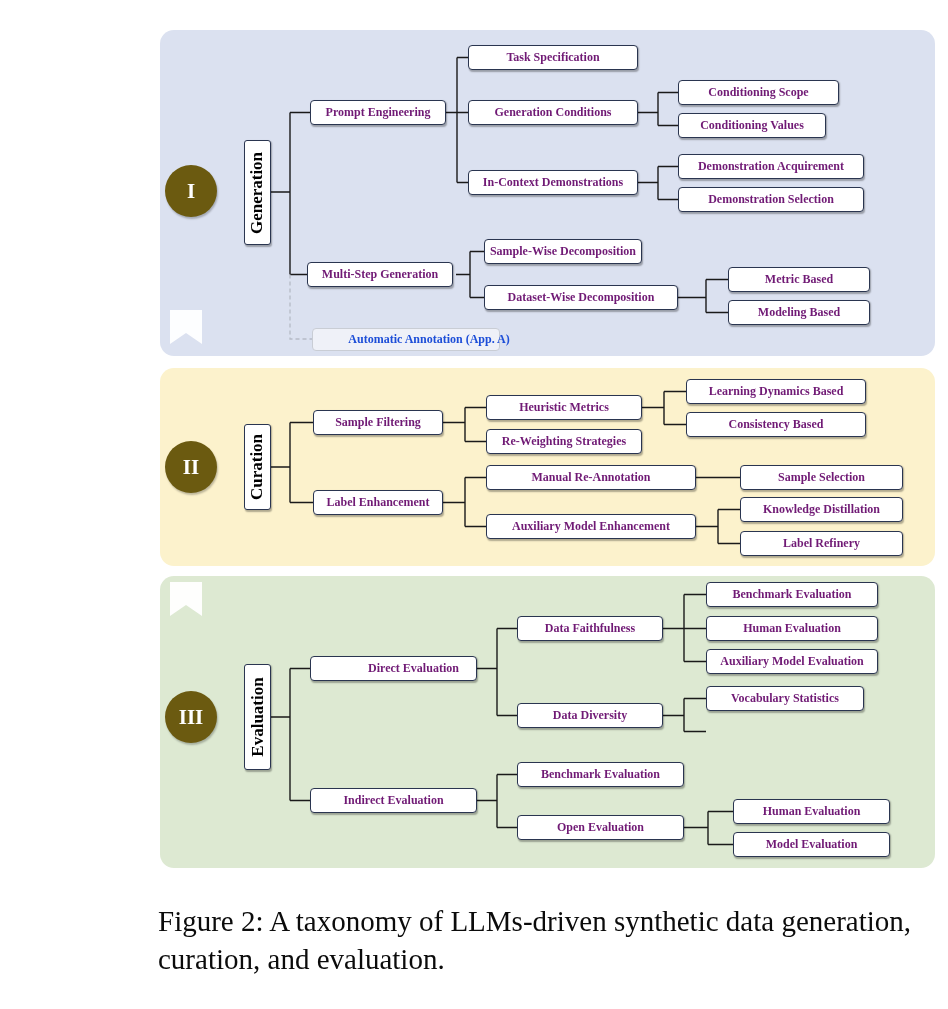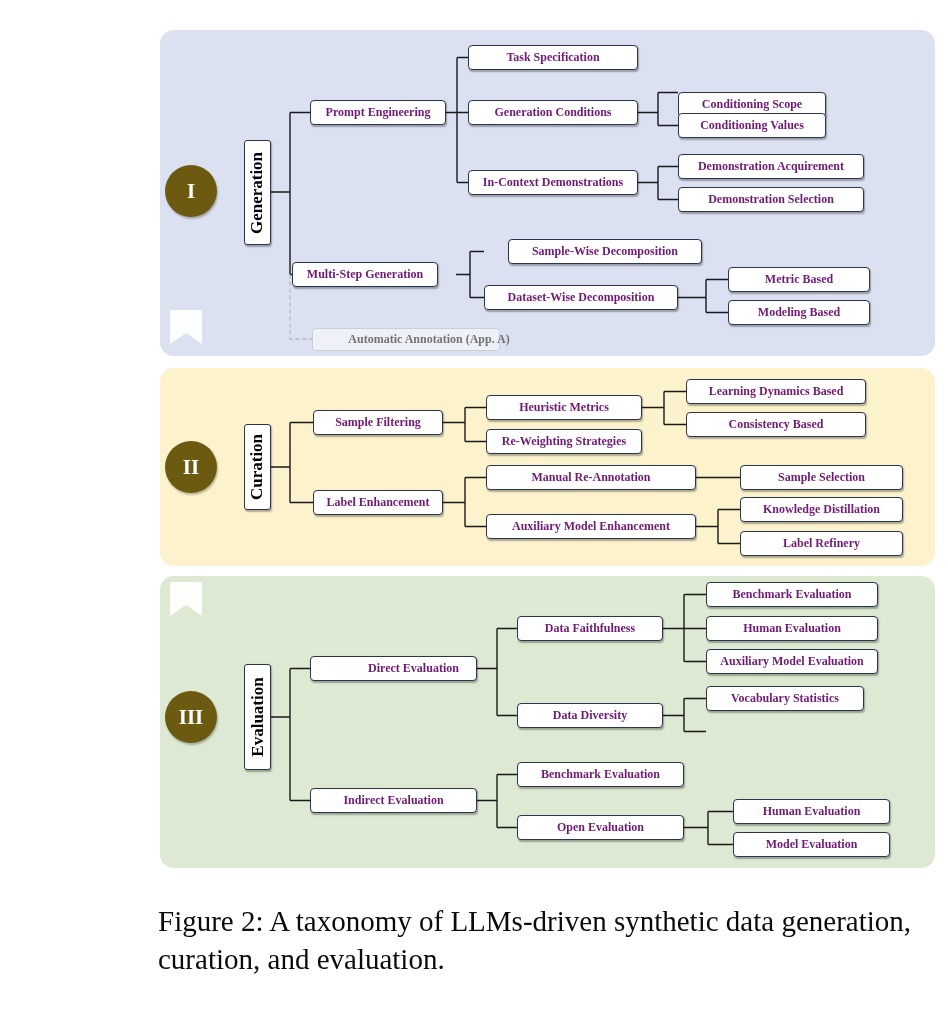--- a/index.html
+++ b/index.html
@@ -12,21 +12,21 @@
   .panel-curation{left:160px;top:368px;width:775px;height:198px;background:#fcf2cc;}
   .panel-evaluation{left:160px;top:576px;width:775px;height:292px;background:#dde9d2;}
   svg.wires{position:absolute;left:0;top:0;z-index:1;pointer-events:none;}
   .node{
     position:absolute;height:25px;background:#ffffff;border:1.5px solid #2a3550;
     border-radius:4px;display:flex;align-items:center;justify-content:center;
     font-weight:bold;font-size:12px;color:#701a75;box-sizing:border-box;z-index:2;
     white-space:nowrap;box-shadow:1px 1.5px 1.5px rgba(0,0,0,0.3);
   }
   .ghost{
-    color:#737373;border:1.5px solid #c9cdd5;background:rgba(255,255,255,0.55);
+    color:#1d4ed8;border:1.5px solid #c9cdd5;background:rgba(255,255,255,0.55);
     box-shadow:none;height:23px;padding-left:46px;
   }
   .vlabel{
     position:absolute;background:#fff;border:1.5px solid #2a3550;border-radius:3px;
     display:flex;align-items:center;justify-content:center;box-sizing:border-box;z-index:2;
     box-shadow:1px 1.5px 1.5px rgba(0,0,0,0.3);
   }
   .vlabel span{transform:rotate(-90deg);white-space:nowrap;font-weight:bold;font-size:17px;color:#000;}
   .numcircle{
     position:absolute;width:52px;height:52px;border-radius:50%;background:#6b5a10;
@@ -81,27 +81,27 @@
   </svg>
 
   <div class="numcircle" style="left:165px;top:165px;">I</div>
   <div class="vlabel" style="left:244px;top:140px;width:27px;height:105px;">
       <span>Generation</span>
     </div>
 
   <div class="node" style="left:310px;top:100px;width:136px;">Prompt Engineering</div>
   <div class="node" style="left:468px;top:45px;width:170px;">Task Specification</div>
   <div class="node" style="left:468px;top:100px;width:170px;">Generation Conditions</div>
-  <div class="node" style="left:678px;top:80px;width:148px;margin-top:12px;">Conditioning Scope</div>
+  <div class="node" style="left:678px;top:80px;width:161px;">Conditioning Scope</div>
   <div class="node" style="left:678px;top:113px;width:148px;">Conditioning Values</div>
   <div class="node" style="left:468px;top:170px;width:170px;">In-Context Demonstrations</div>
   <div class="node" style="left:678px;top:154px;width:186px;">Demonstration Acquirement</div>
   <div class="node" style="left:678px;top:187px;width:186px;">Demonstration Selection</div>
-  <div class="node" style="left:292px;top:262px;width:146px;">Multi-Step Generation</div>
-  <div class="node" style="left:484px;top:239px;width:194px;margin-left:24px;">Sample-Wise Decomposition</div>
+  <div class="node" style="left:307px;top:262px;width:146px;">Multi-Step Generation</div>
+  <div class="node" style="left:484px;top:239px;width:158px;">Sample-Wise Decomposition</div>
   <div class="node" style="left:484px;top:285px;width:194px;">Dataset-Wise Decomposition</div>
   <div class="node" style="left:728px;top:267px;width:142px;">Metric Based</div>
   <div class="node" style="left:728px;top:300px;width:142px;">Modeling Based</div>
   <div class="node ghost" style="left:312px;top:328px;width:188px;">Automatic Annotation (App. A)</div>
 
   <div class="numcircle" style="left:165px;top:441px;">II</div>
   <div class="vlabel" style="left:244px;top:424px;width:27px;height:86px;">
       <span>Curation</span>
     </div>
 

